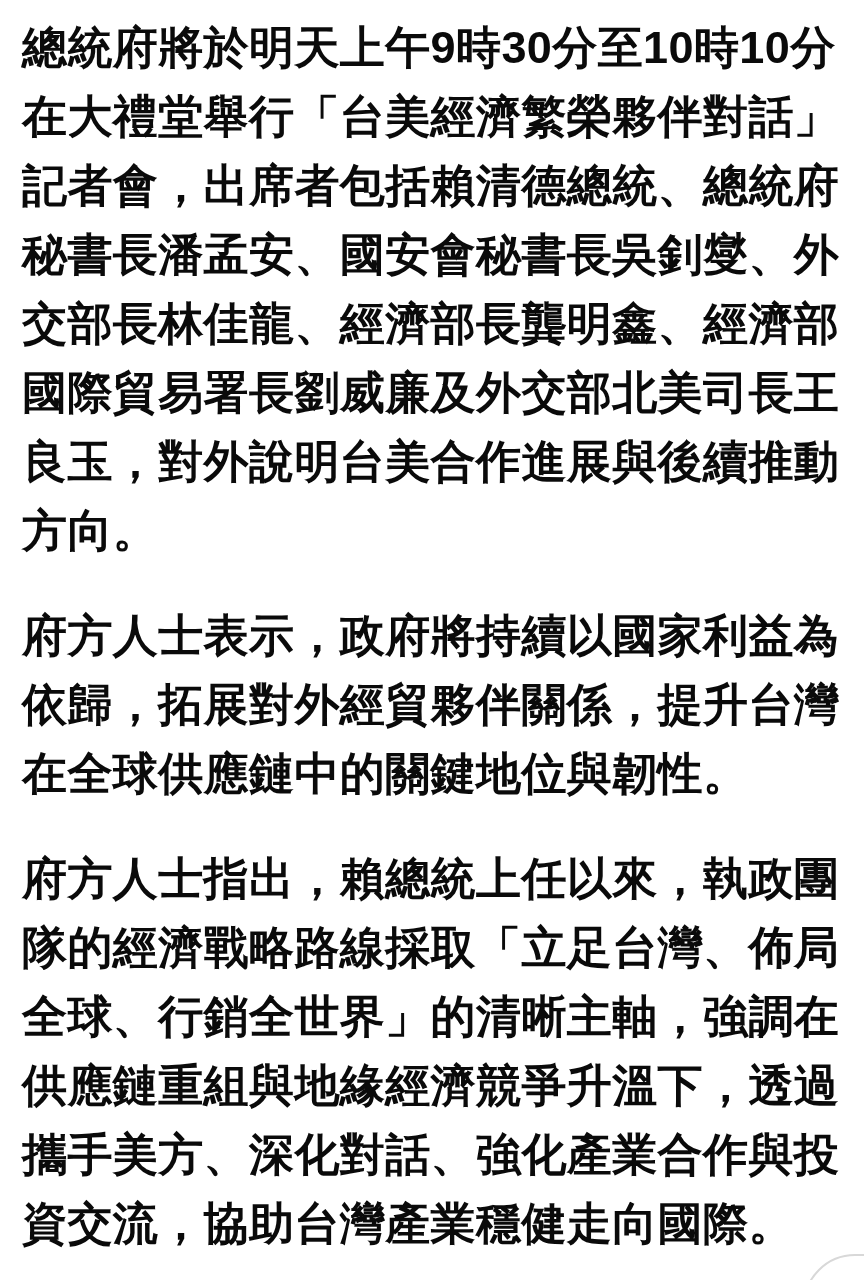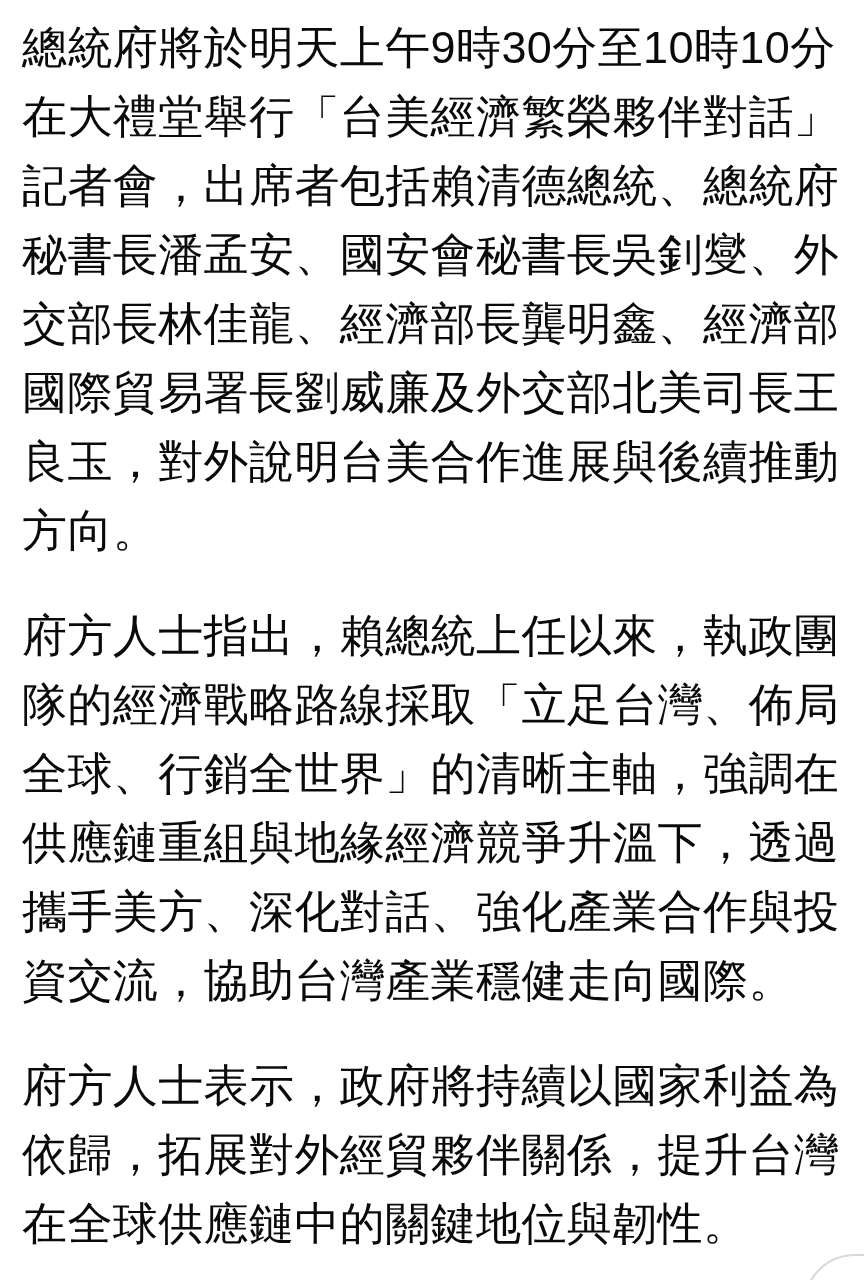--- a/index.html
+++ b/index.html
@@ -22,20 +22,21 @@
     color: #0a0a0a;
     font-size: 45px;
     line-height: 69px;
     letter-spacing: 0.4px;
     font-weight: 400;
   }
   .para {
     margin: 0 0 36px 0;
     white-space: pre-line; 
     text-align: left;
+    font-weight: bold;
   }
   .corner-card {
     position: absolute;
     left: 803px;
     top: 1254px;
     width: 200px;
     height: 120px;
     background: #ffffff;
     border: 2px solid #d8d8d8;
     border-top-left-radius: 52px;
@@ -46,24 +47,24 @@
 
 <article class="article">
   <p class="para">總統府將於明天上午9時30分至10時10分
 在大禮堂舉行「台美經濟繁榮夥伴對話」
 記者會，出席者包括賴清德總統、總統府
 秘書長潘孟安、國安會秘書長吳釗燮、外
 交部長林佳龍、經濟部長龔明鑫、經濟部
 國際貿易署長劉威廉及外交部北美司長王
 良玉，對外說明台美合作進展與後續推動
 方向。</p>
+  <p class="para">府方人士表示，政府將持續以國家利益為
+依歸，拓展對外經貿夥伴關係，提升台灣
+在全球供應鏈中的關鍵地位與韌性。</p>
   <p class="para">府方人士指出，賴總統上任以來，執政團
 隊的經濟戰略路線採取「立足台灣、佈局
 全球、行銷全世界」的清晰主軸，強調在
 供應鏈重組與地緣經濟競爭升溫下，透過
 攜手美方、深化對話、強化產業合作與投
 資交流，協助台灣產業穩健走向國際。</p>
-  <p class="para">府方人士表示，政府將持續以國家利益為
-依歸，拓展對外經貿夥伴關係，提升台灣
-在全球供應鏈中的關鍵地位與韌性。</p>
 </article>
 
 <div class="corner-card"></div>
 
 </body></html>

